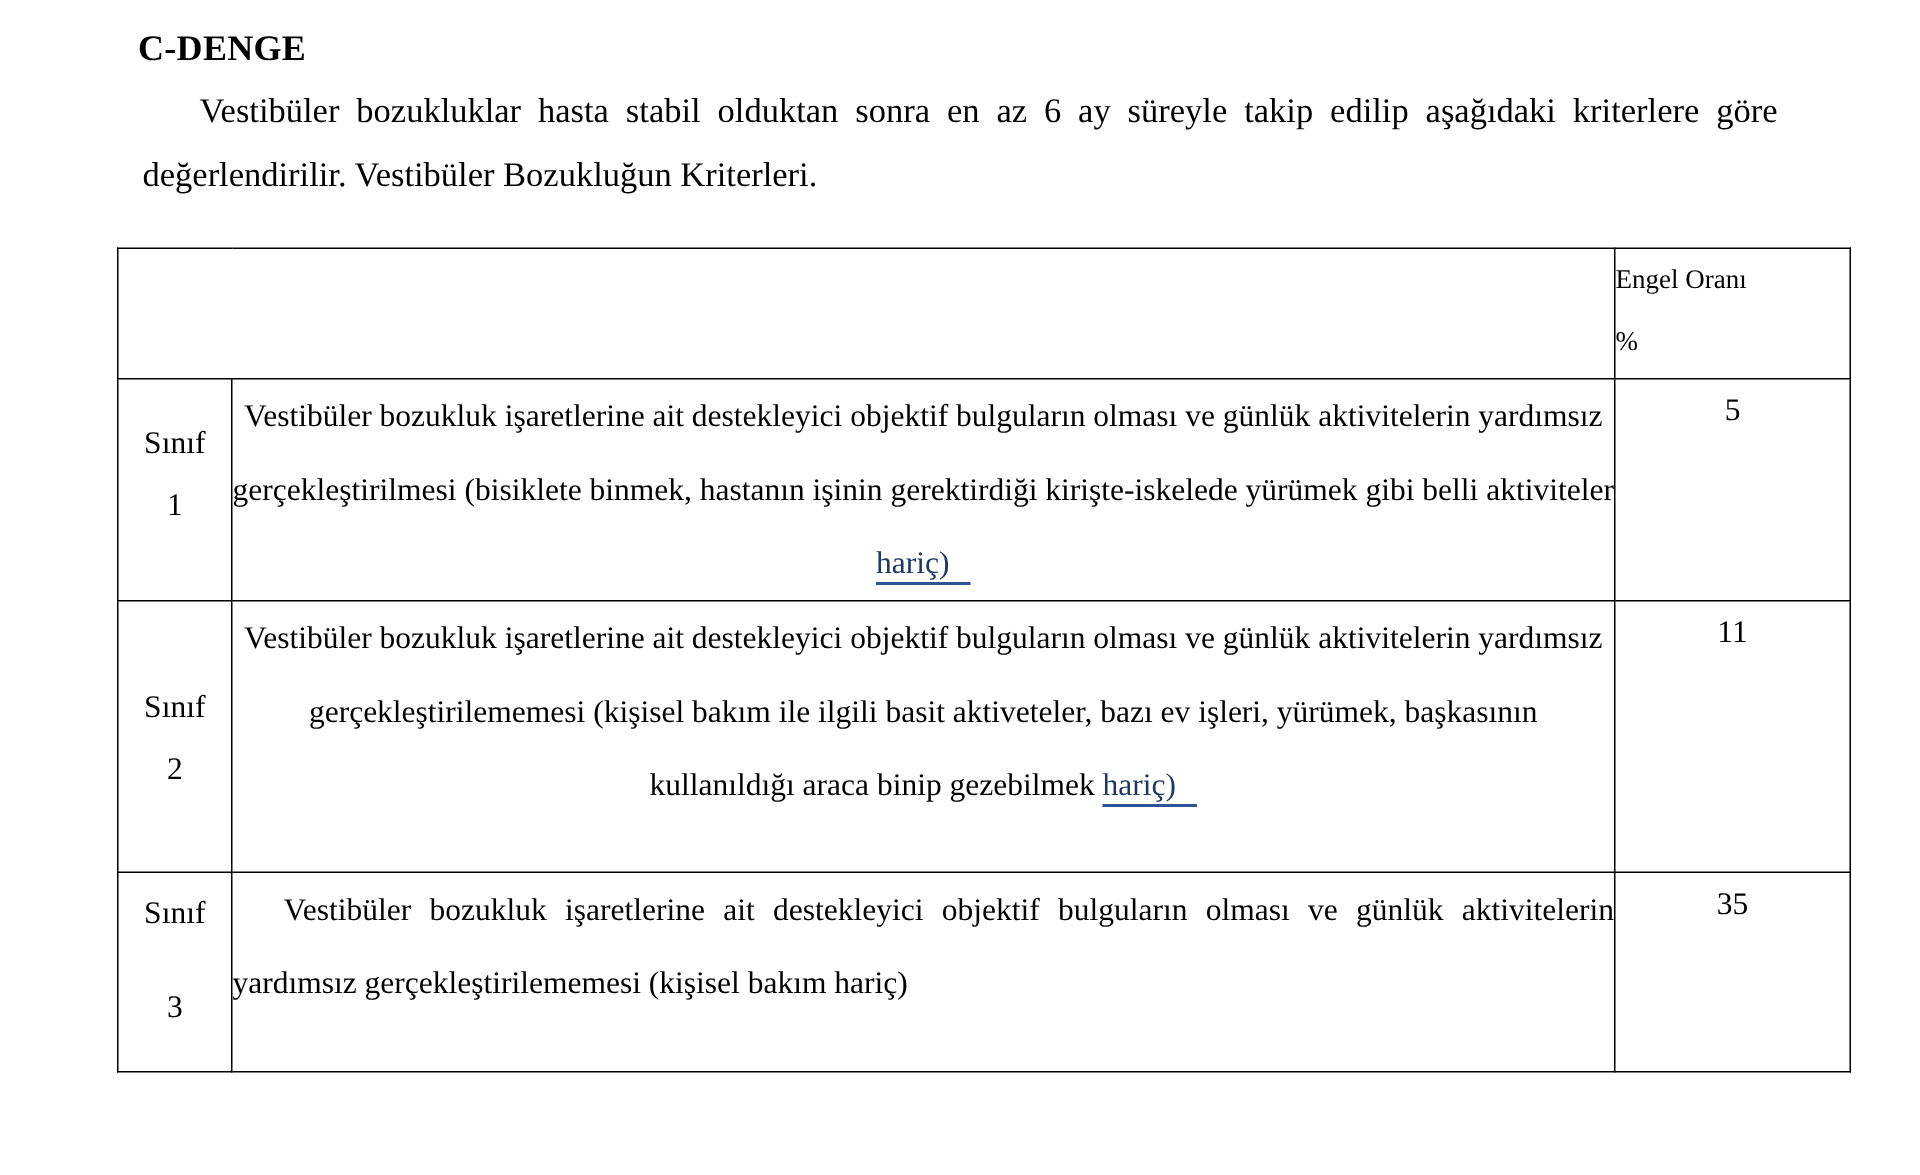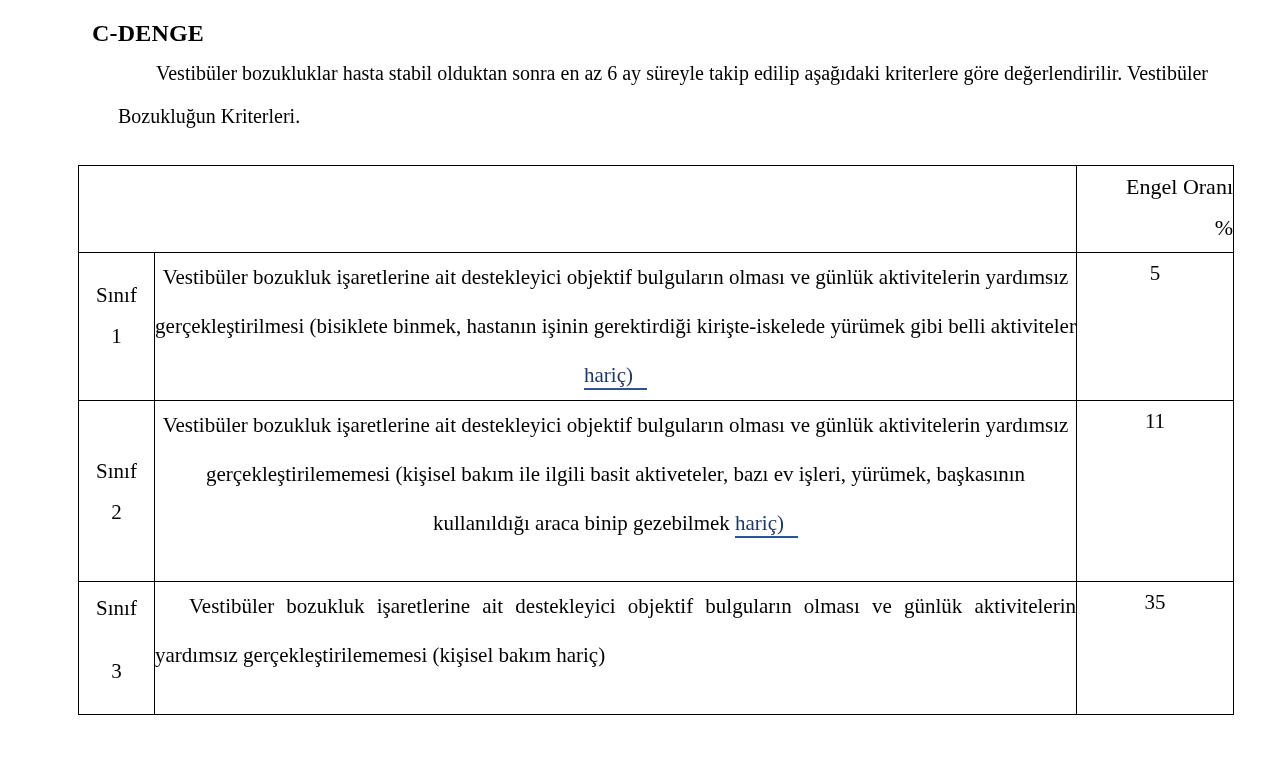--- a/index.html
+++ b/index.html
@@ -34,27 +34,26 @@
     line-height: 1.15;
     white-space: nowrap;
   }
 
   
   .intro {
     position: absolute;
     left: 95px;
     top: 52px;
     width: 1090px;
-    font-size: 20px;
+    font-size: 23px;
     line-height: 43px;
     text-align: justify;
     text-justify: inter-word;
     text-indent: 38px;
     hyphens: none;
-    margin-left: 23px;
   }
 
   
   .criteria-table {
     position: absolute;
     left: 78px;
     top: 165px;
     width: 1155px;
     border-collapse: collapse;
     table-layout: fixed;
@@ -69,22 +68,22 @@
 
   .col-class  { width: 76px; }
   .col-desc   { width: 922px; }
   .col-rate   { width: 157px; }
 
   
   .hdr-blank {
     height: 86px;
   }
   .hdr-rate {
-    text-align: right;
-    font-size: 22px;
+    text-align: left;
+    font-size: 18px;
     line-height: 41px;
     padding-top: 5px;
     vertical-align: top;
   }
   .hdr-rate .pct {
     display: block;
   }
 
   
   .cell-class {

